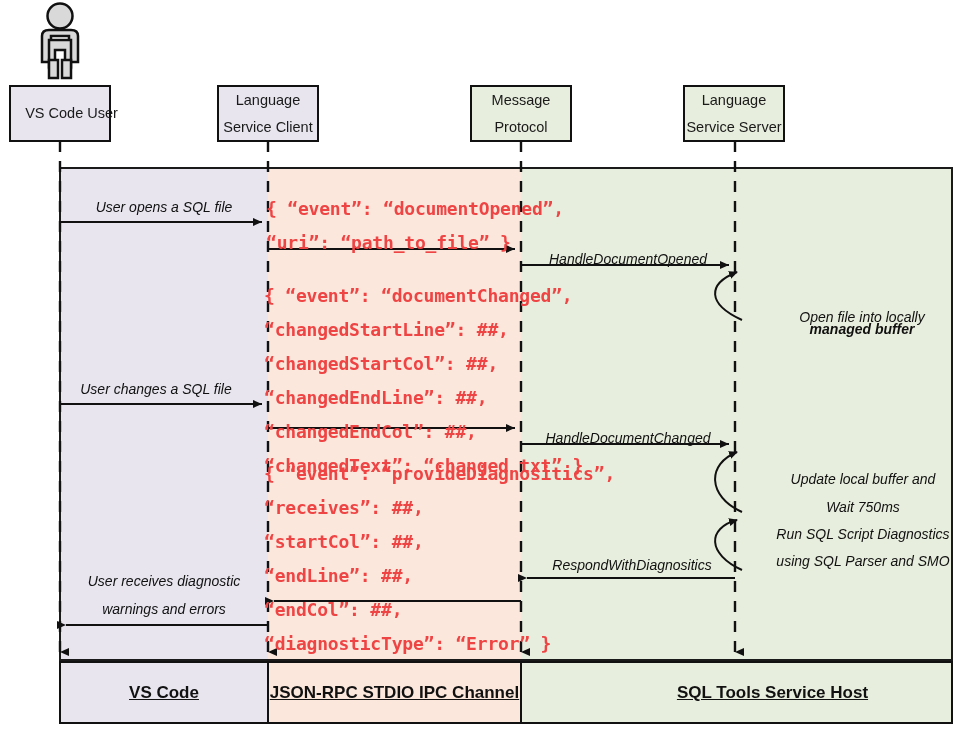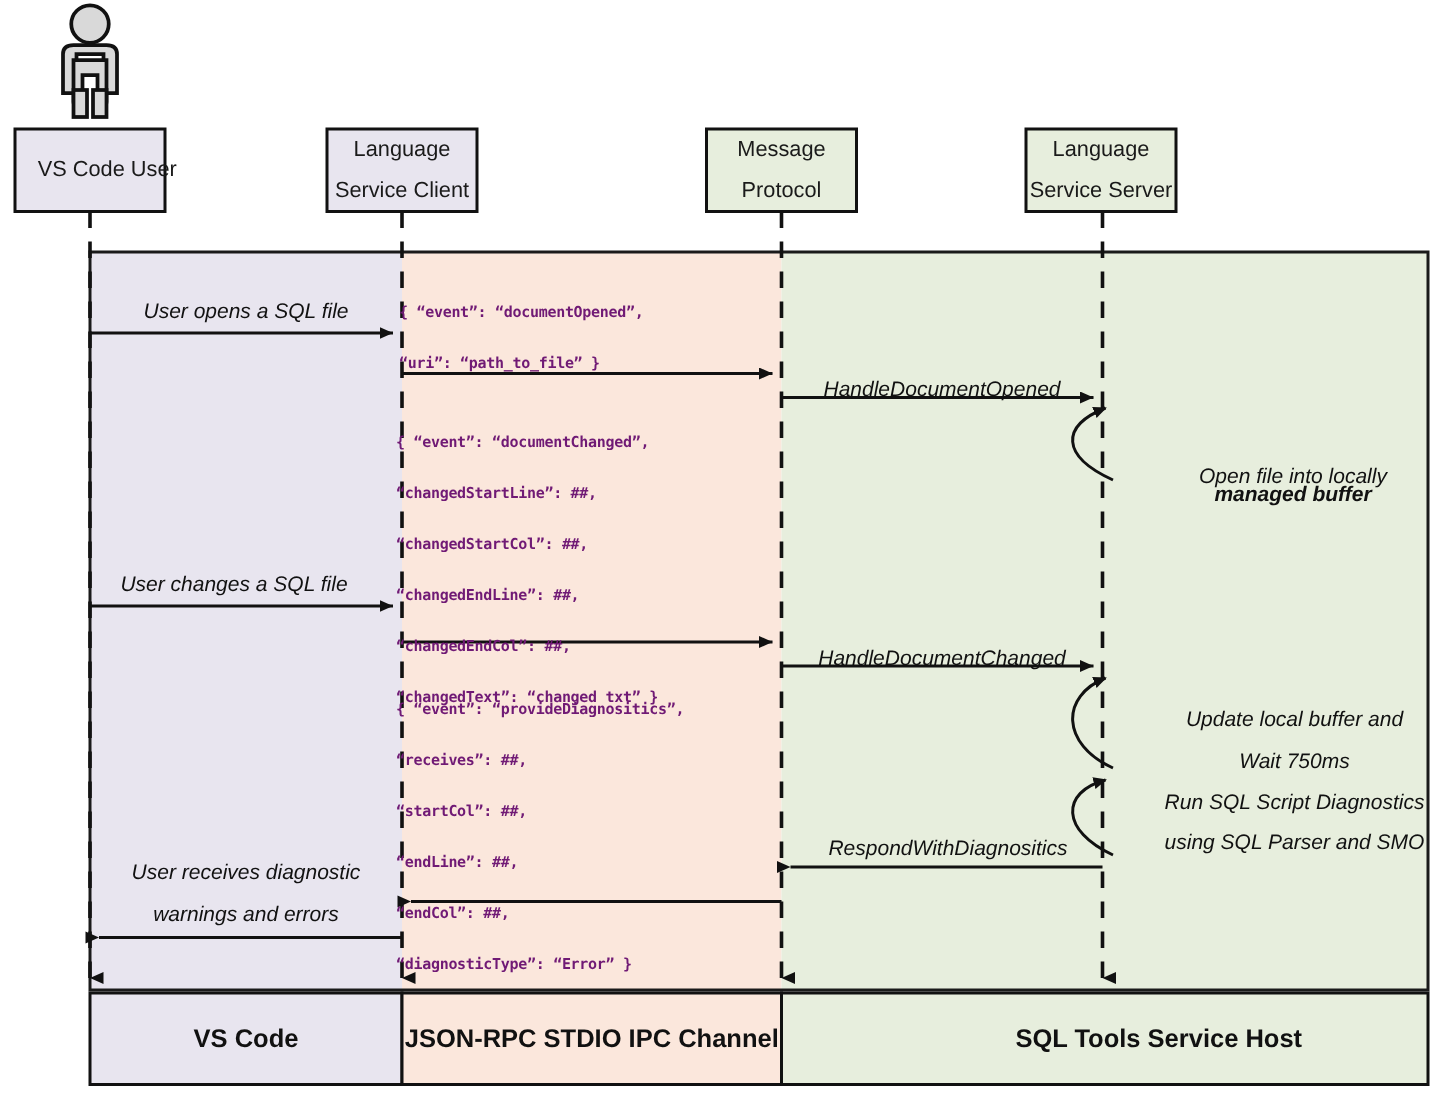--- a/index.html
+++ b/index.html
@@ -32,36 +32,37 @@
     color: #1a1a1a;
   }
   .msg-label {
     font-style: italic;
     font-size: 14px;
     text-align: center;
     color: #111111;
   }
   .json-line {
     font-family: "DejaVu Sans Mono", "Liberation Mono", monospace;
-    font-size: 10px;
+    font-size: 18px;
     font-weight: bold;
-    color: #701a75;
+    color: #ef4444;
     letter-spacing: -0.2px;
   }
   .note-label {
     font-style: italic;
     font-size: 14px;
     color: #111111;
     text-align: center;
   }
   .footer-label {
     font-size: 17px;
     font-weight: bold;
     text-align: center;
     color: #111111;
+    text-decoration: underline;
   }
 </style>
 </head>
 <body>
 
 <div id="diagram-root">
 
   <svg class="diagram" width="962" height="732" viewBox="0 0 962 732">
     <defs>
       <marker id="arrowRight" markerWidth="10" markerHeight="10" refX="9" refY="4" orient="auto" markerUnits="userSpaceOnUse">

